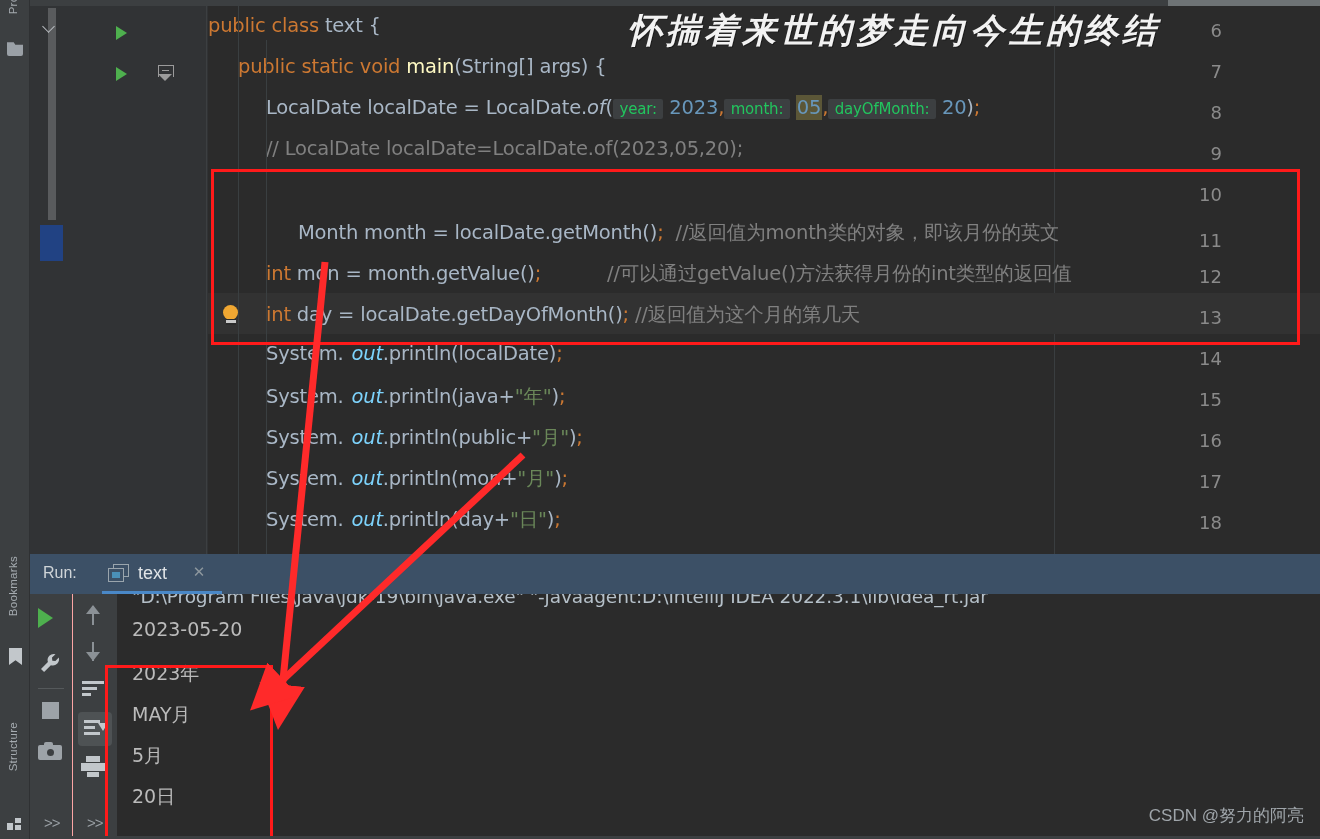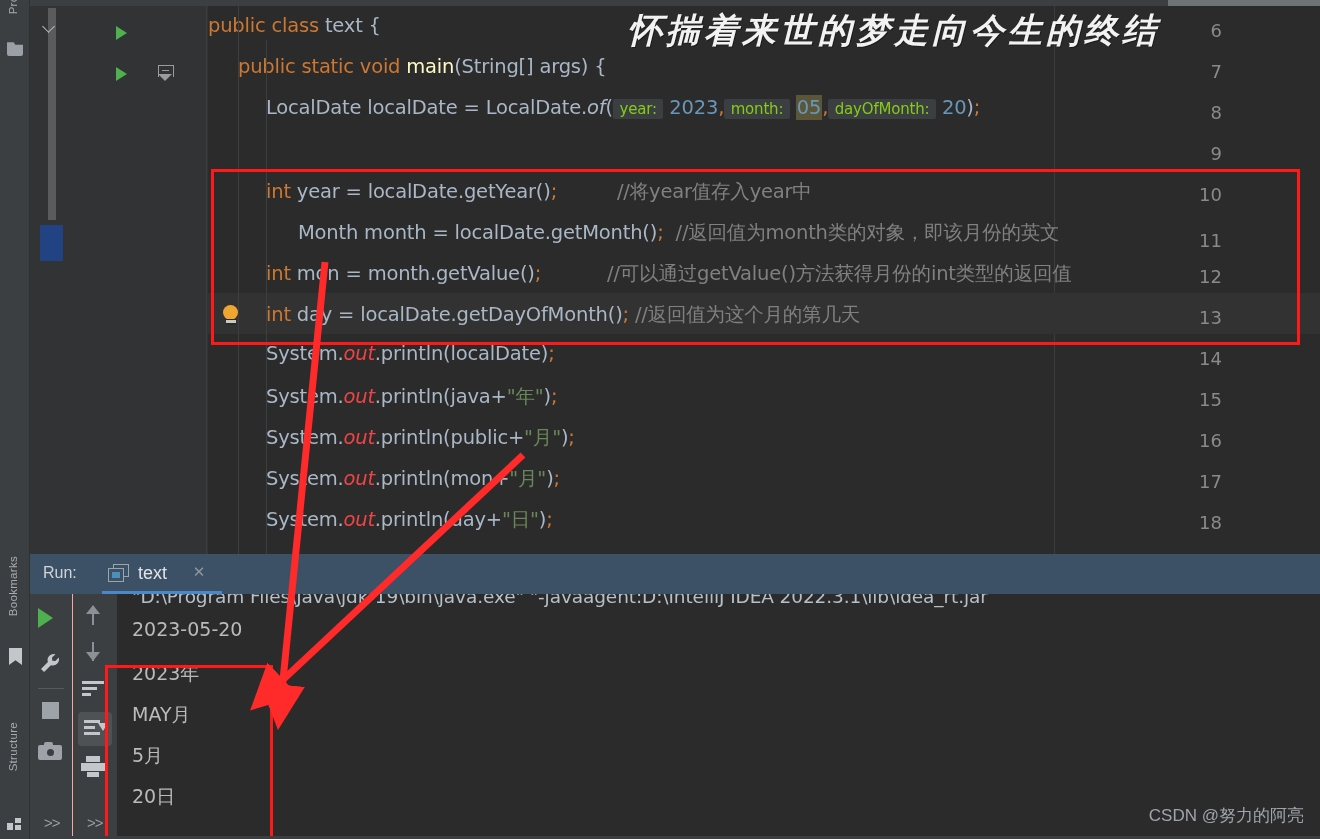--- a/index.html
+++ b/index.html
@@ -171,22 +171,22 @@
     position:absolute; left: 846px; top: 0; width:1px; height:548px;
     background:#3a3e40;
   }
 
   .kw   { color:#cc7832; }
   .cls  { color:#a9b7c6; }
   .meth { color:#fef9c3; }
   .num  { color:#6897bb; }
   .str  { color:#6a8759; }
   .cmt  { color:#808080; }
-  .fld  { color:#ef4444; font-style: italic; }
-  .hint { color:#84cc16; font-size:15px; background:#3c3f41;
+  .fld  { color:#7dd3fc; font-style: italic; margin-left: 8px; }
+  .hint { color:#22c55e; font-size:15px; background:#3c3f41;
           border-radius:2px; padding:1px 2px; }
   .semi { color:#cc7832; }
 
   
   .redbox-code {
     position: absolute; left: 211px; top: 169px;
     width: 1089px; height: 176px;
     border: 3px solid #ff1a1a;
     pointer-events: none;
   }
@@ -387,21 +387,21 @@
     </div>
 
     <div class="gutter"></div>
     <div class="gutter-div"></div>
 
     <div class="code" id="code-lines">
       <div class="vline-right"></div>
     <div class="cline" style="top: 8px; left: 0px;"><span class="kw">public </span><span class="kw">class </span><span class="cls">text</span><span class="cls"> {</span></div>
         <div class="cline" style="top: 49px; left: 30px;"><span class="kw">public static void </span><span class="meth">main</span><span class="cls">(String[] args) {</span></div>
         <div class="cline" style="top: 90px; left: 58px;"><span class="cls">LocalDate localDate = LocalDate.</span><span class="cls" style="font-style: italic;">of</span><span class="cls">(</span><span class="hint"> year: </span><span class="cls"> </span><span class="num">2023</span><span class="semi">,</span><span class="hint"> month: </span><span class="cls"> </span><span class="num" style="background: rgb(91, 86, 55); padding: 1px;">05</span><span class="semi">,</span><span class="hint"> dayOfMonth: </span><span class="cls"> </span><span class="num">20</span><span class="cls">)</span><span class="semi">;</span></div>
-        <div class="cline" style="top: 172px; left: 58px;"><span class="kw">int </span><span class="cls">year = localDate.getYear()</span><span class="semi">;</span><span class="cmt">          //将year值存入year中</span></div>
+        <div class="cline" style="top: 131px; left: 58px;"><span class="cmt">// LocalDate localDate=LocalDate.of(2023,05,20);</span></div>
         <div class="cline" style="top: 213px; left: 58px; padding-left: 32px;"><span class="cls">Month month = localDate.getMonth()</span><span class="semi">;</span><span class="cmt">  //返回值为month类的对象，即该月份的英文</span></div>
         <div class="cline" style="top: 254px; left: 58px;"><span class="kw">int </span><span class="cls">mon = month.getValue()</span><span class="semi">;</span><span class="cmt">           //可以通过getValue()方法获得月份的int类型的返回值</span></div>
         <div class="hl-line" style="top: 287px;"></div>
         <div class="cline" style="top: 295px; left: 58px;"><span class="kw">int </span><span class="cls">day = localDate.getDayOfMonth()</span><span class="semi">;</span><span class="cmt"> //返回值为这个月的第几天</span></div>
         <div class="cline" style="top: 336px; left: 58px;"><span class="cls">System.</span><span class="fld">out</span><span class="cls">.println(localDate)</span><span class="semi">;</span></div>
         <div class="cline" style="top: 377px; left: 58px;"><span class="cls">System.</span><span class="fld">out</span><span class="cls">.println(java+</span><span class="str">"年"</span><span class="cls">)</span><span class="semi">;</span></div>
         <div class="cline" style="top: 418px; left: 58px;"><span class="cls">System.</span><span class="fld">out</span><span class="cls">.println(public+</span><span class="str">"月"</span><span class="cls">)</span><span class="semi">;</span></div>
         <div class="cline" style="top: 459px; left: 58px;"><span class="cls">System.</span><span class="fld">out</span><span class="cls">.println(mon+</span><span class="str">"月"</span><span class="cls">)</span><span class="semi">;</span></div>
         <div class="cline" style="top: 500px; left: 58px;"><span class="cls">System.</span><span class="fld">out</span><span class="cls">.println(day+</span><span class="str">"日"</span><span class="cls">)</span><span class="semi">;</span></div>
         <div class="indent-guide" style="left: 30px; top: 0px; height: 548px;"></div>

